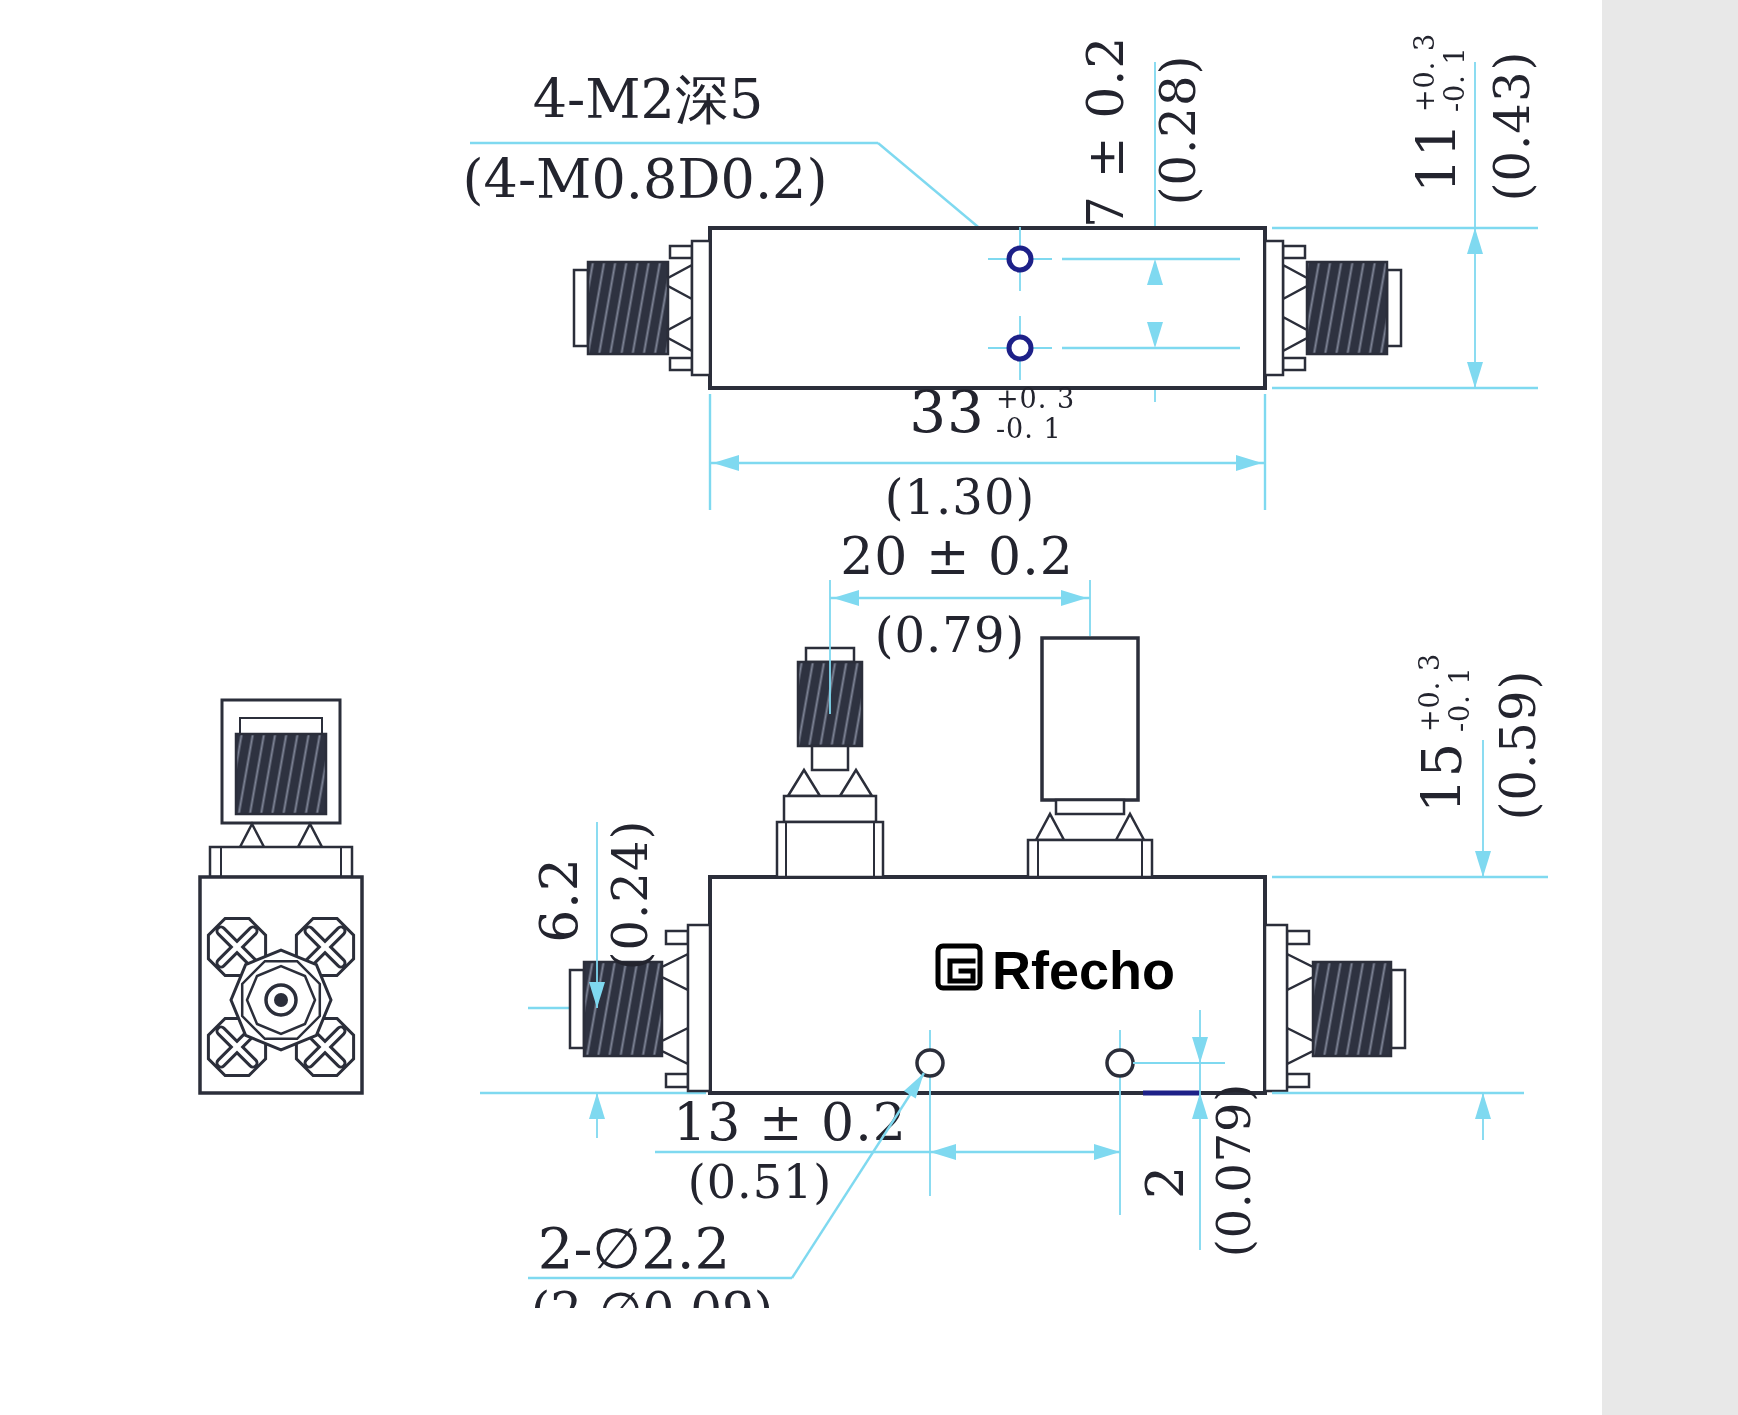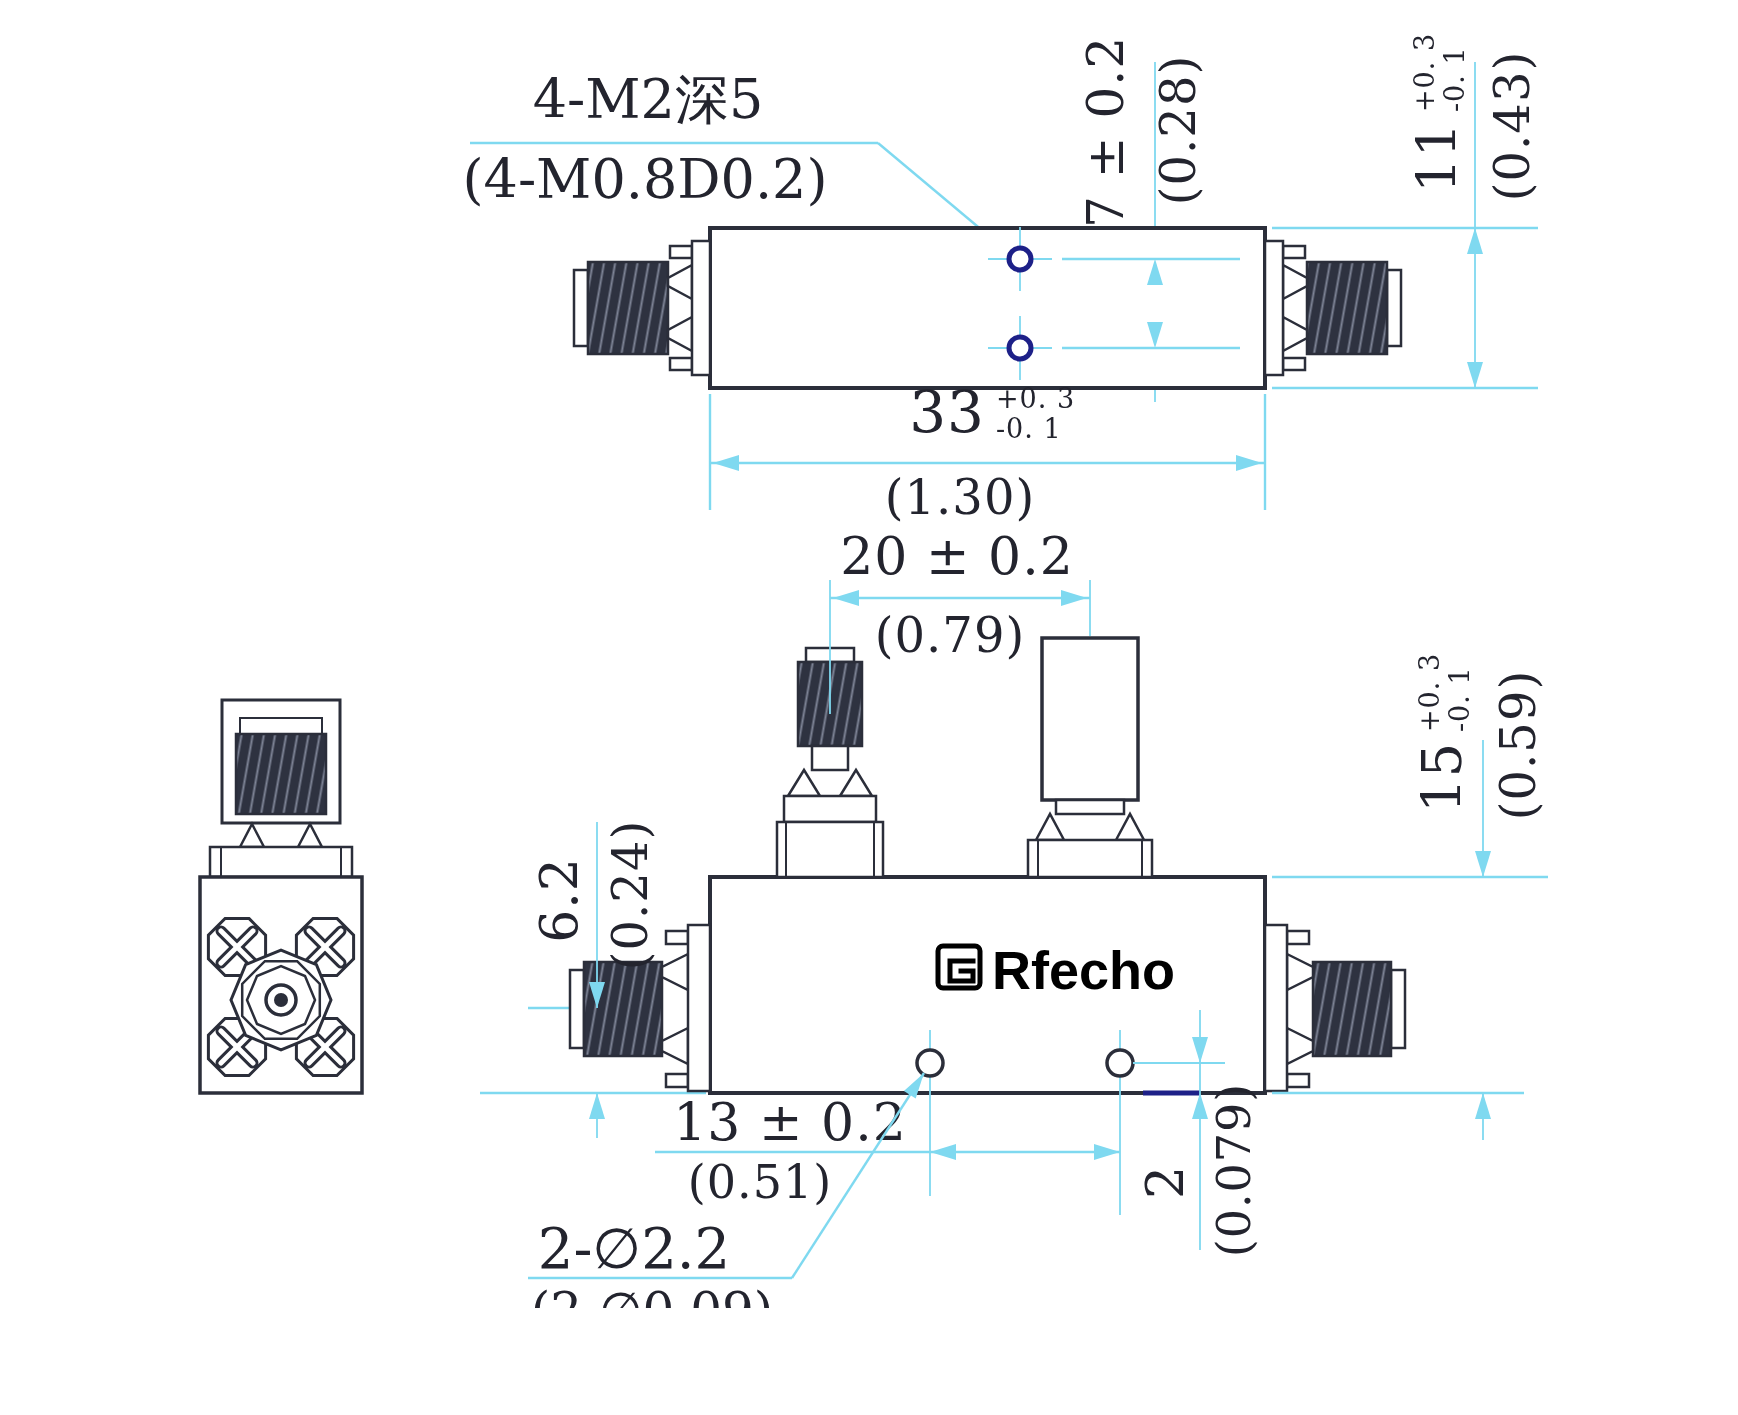--- a/index.html
+++ b/index.html
@@ -1,20 +1,20 @@
 <!DOCTYPE html>
 <html style="--line: #2b2e3a; --dim_line: #7fd9f0; --dim_text: #23242e; --hole_accent: #1d2088; --logo_color: #000000; --background: #ffffff;"><head>
 <meta charset="utf-8">
 <style>
   :root{
     --line:#2b2e3a; --dim_line:#7fd9f0; --dim_text:#23242e;
     --hole_accent:#1d2088; --logo_color:#000000; --background:#ffffff;
   }
   html,body{margin:0;padding:0;background:#e8e8e8;}
-  .stage{position:relative;width:1738px;height:1415px;background:var(--background);overflow:hidden;}
+  .stage{position:relative;width:1602px;height:1415px;background:var(--background);overflow:hidden;}
   svg{position:absolute;left:0;top:0;}
   .ln{stroke:var(--line);fill:none;}
   .lnf{stroke:var(--line);fill:#ffffff;}
   .thrf{stroke:var(--line);fill:url(#thrPat);}
   .dim{stroke:var(--dim_line);fill:none;stroke-width:2.4;}
   .dimthin{stroke:var(--dim_line);fill:none;stroke-width:1.8;}
   .arr{fill:var(--dim_line);stroke:none;}
   .navy{stroke:var(--hole_accent);fill:#ffffff;}
   .dtx{fill:var(--dim_text);font-family:"DejaVu Serif","Liberation Serif",serif;letter-spacing:1px;}
   .ttx{fill:var(--dim_text);font-family:"DejaVu Serif","Liberation Serif",serif;}

